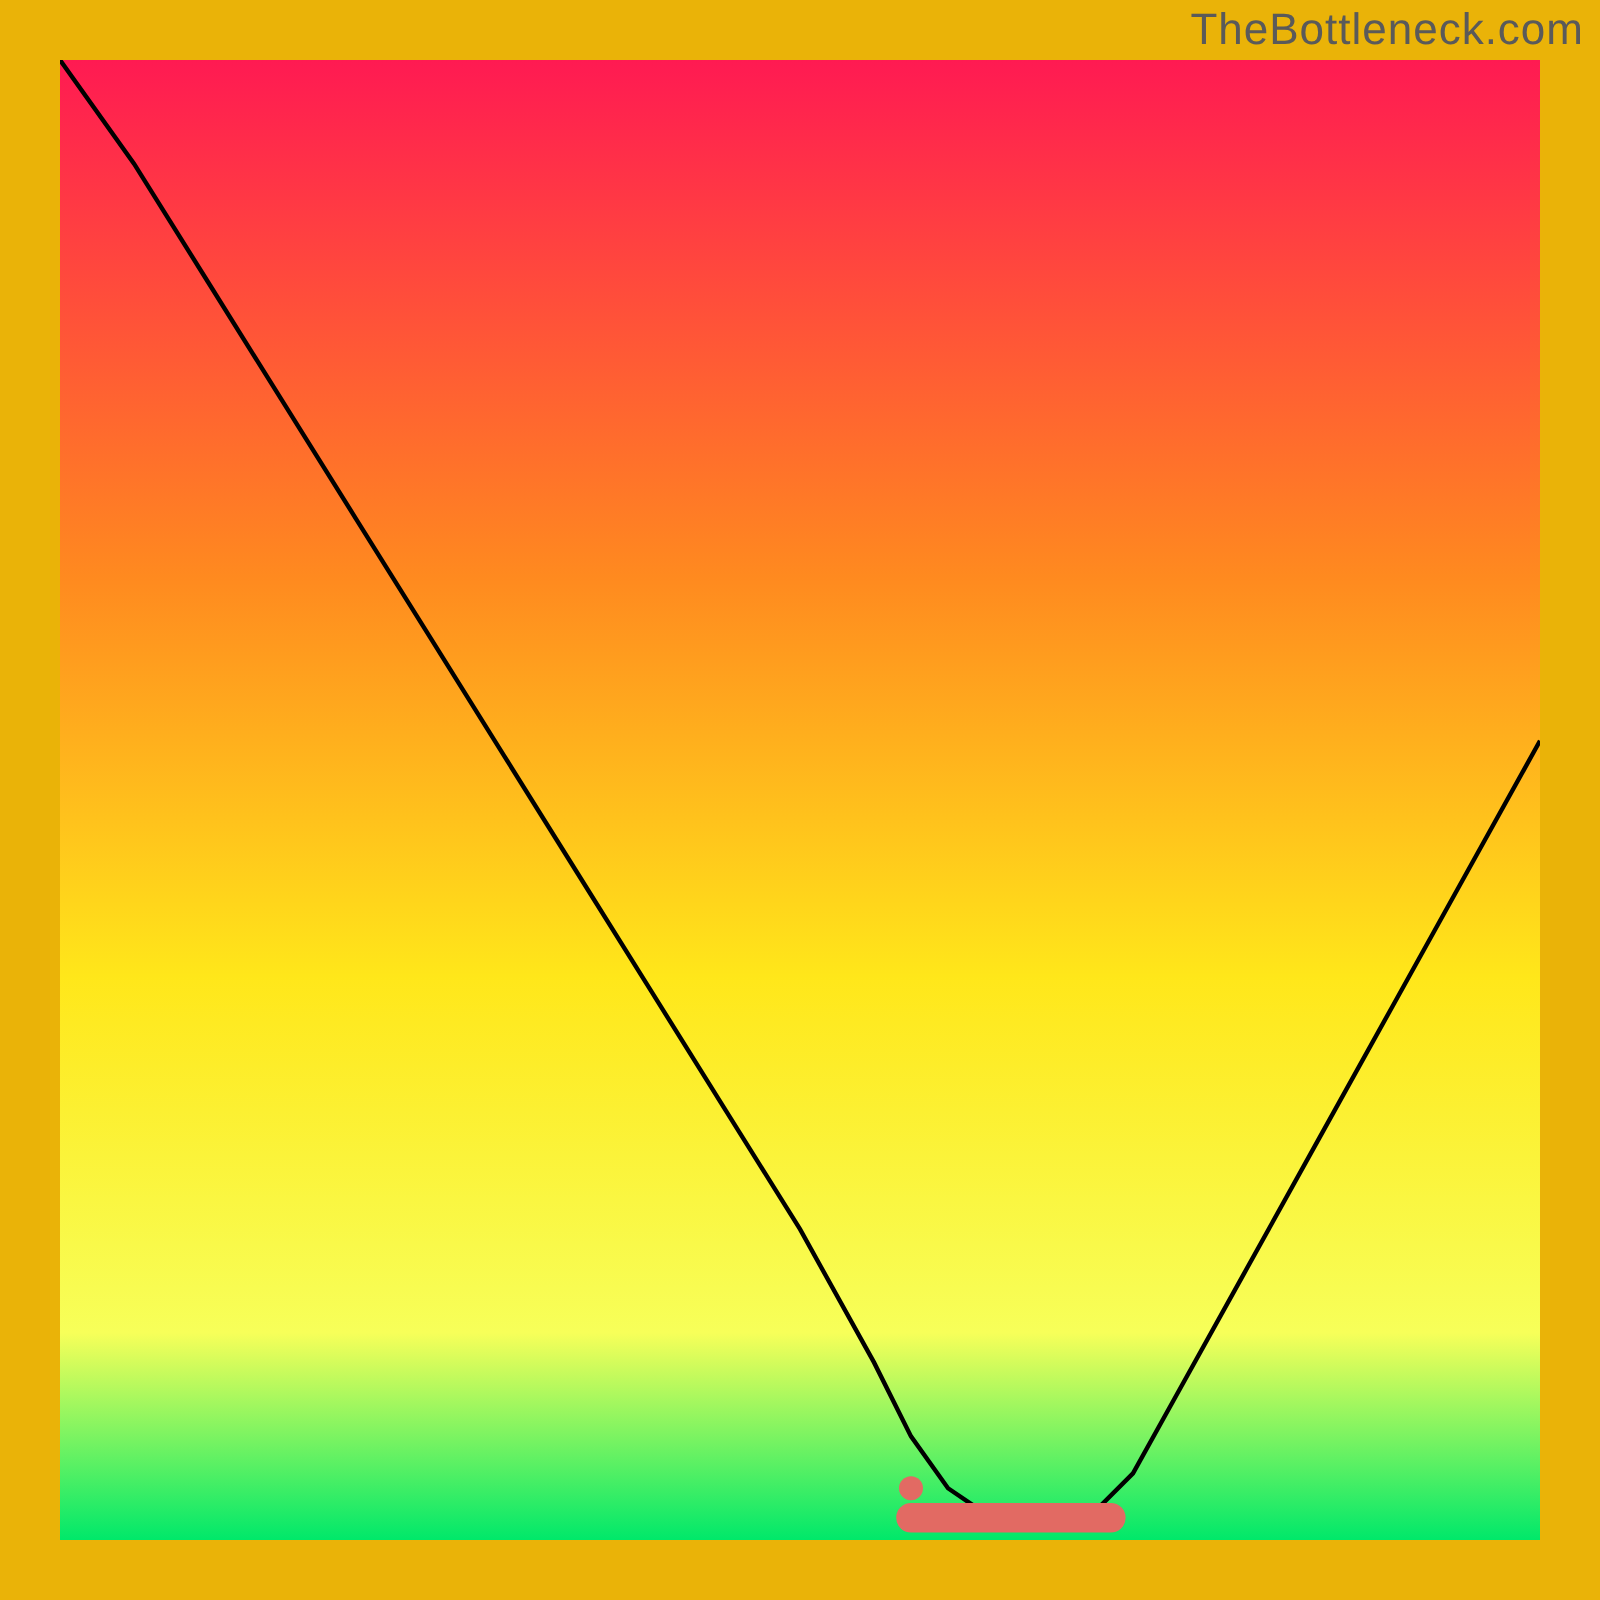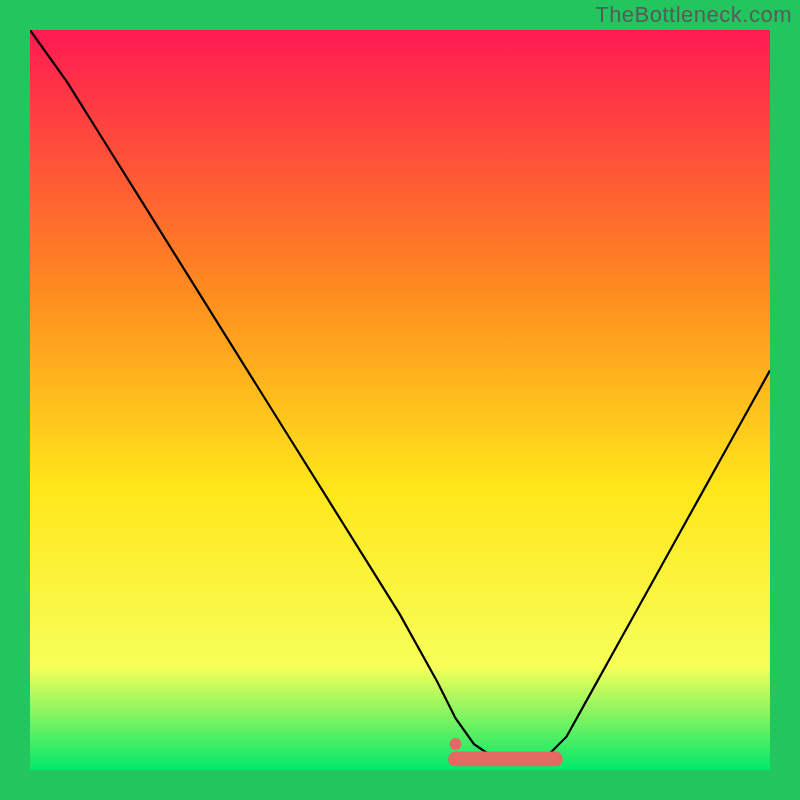--- a/index.html
+++ b/index.html
@@ -7,21 +7,21 @@
     padding: 0;
     width: 800px;
     height: 800px;
     background: #000;
     font-family: Arial, Helvetica, sans-serif;
   }
   .frame {
     position: relative;
     width: 800px;
     height: 800px;
-    background: #22c55e;
+    background: #eab308;
   }
   .watermark {
     position: absolute;
     top: 2px;
     right: 8px;
     color: #5a5a5a;
     font-size: 22px;
     font-weight: 500;
     letter-spacing: 0.5px;
   }

